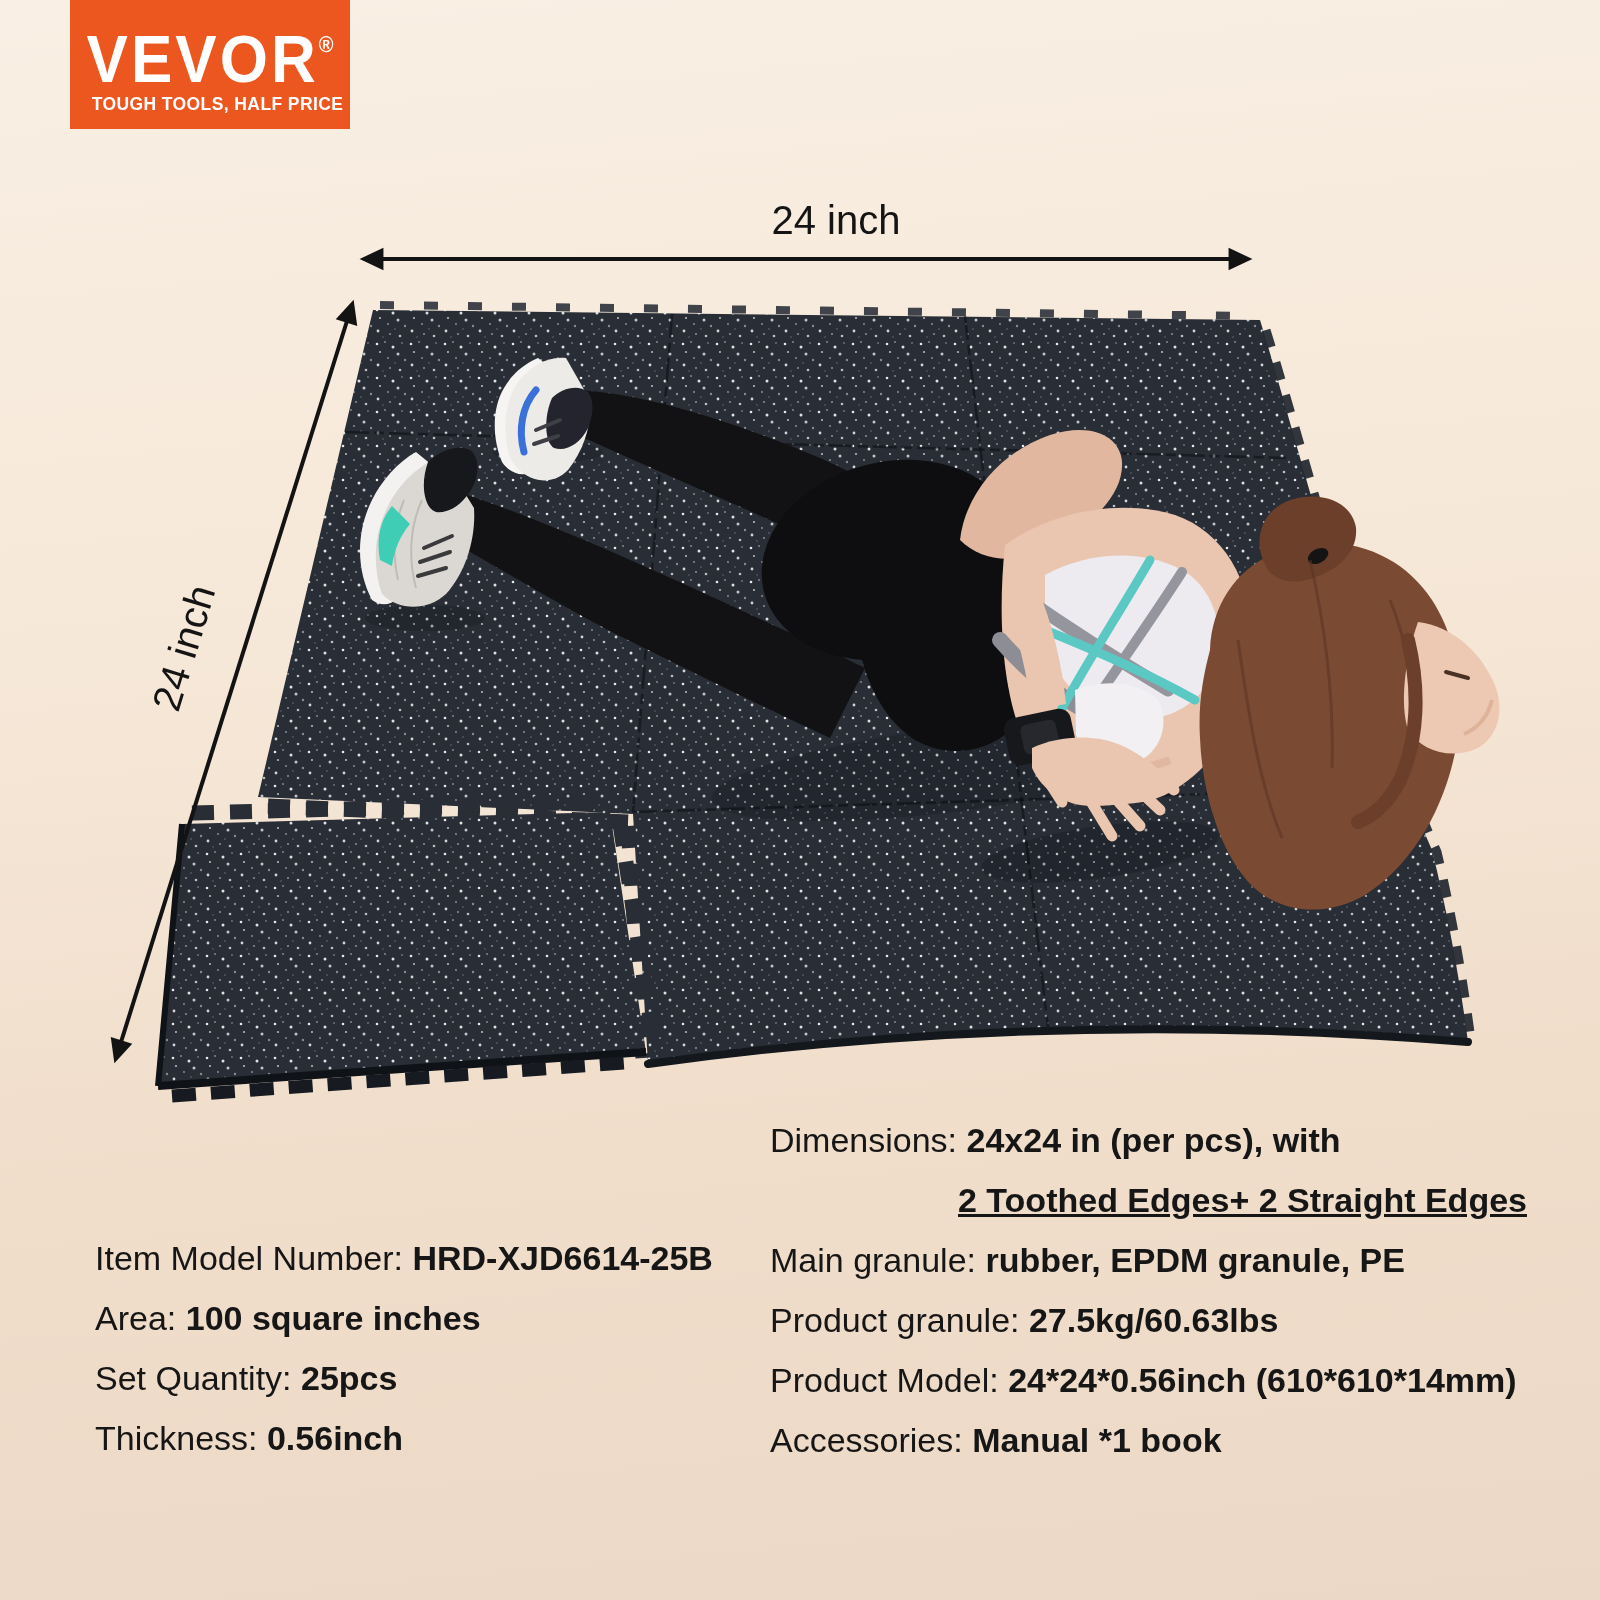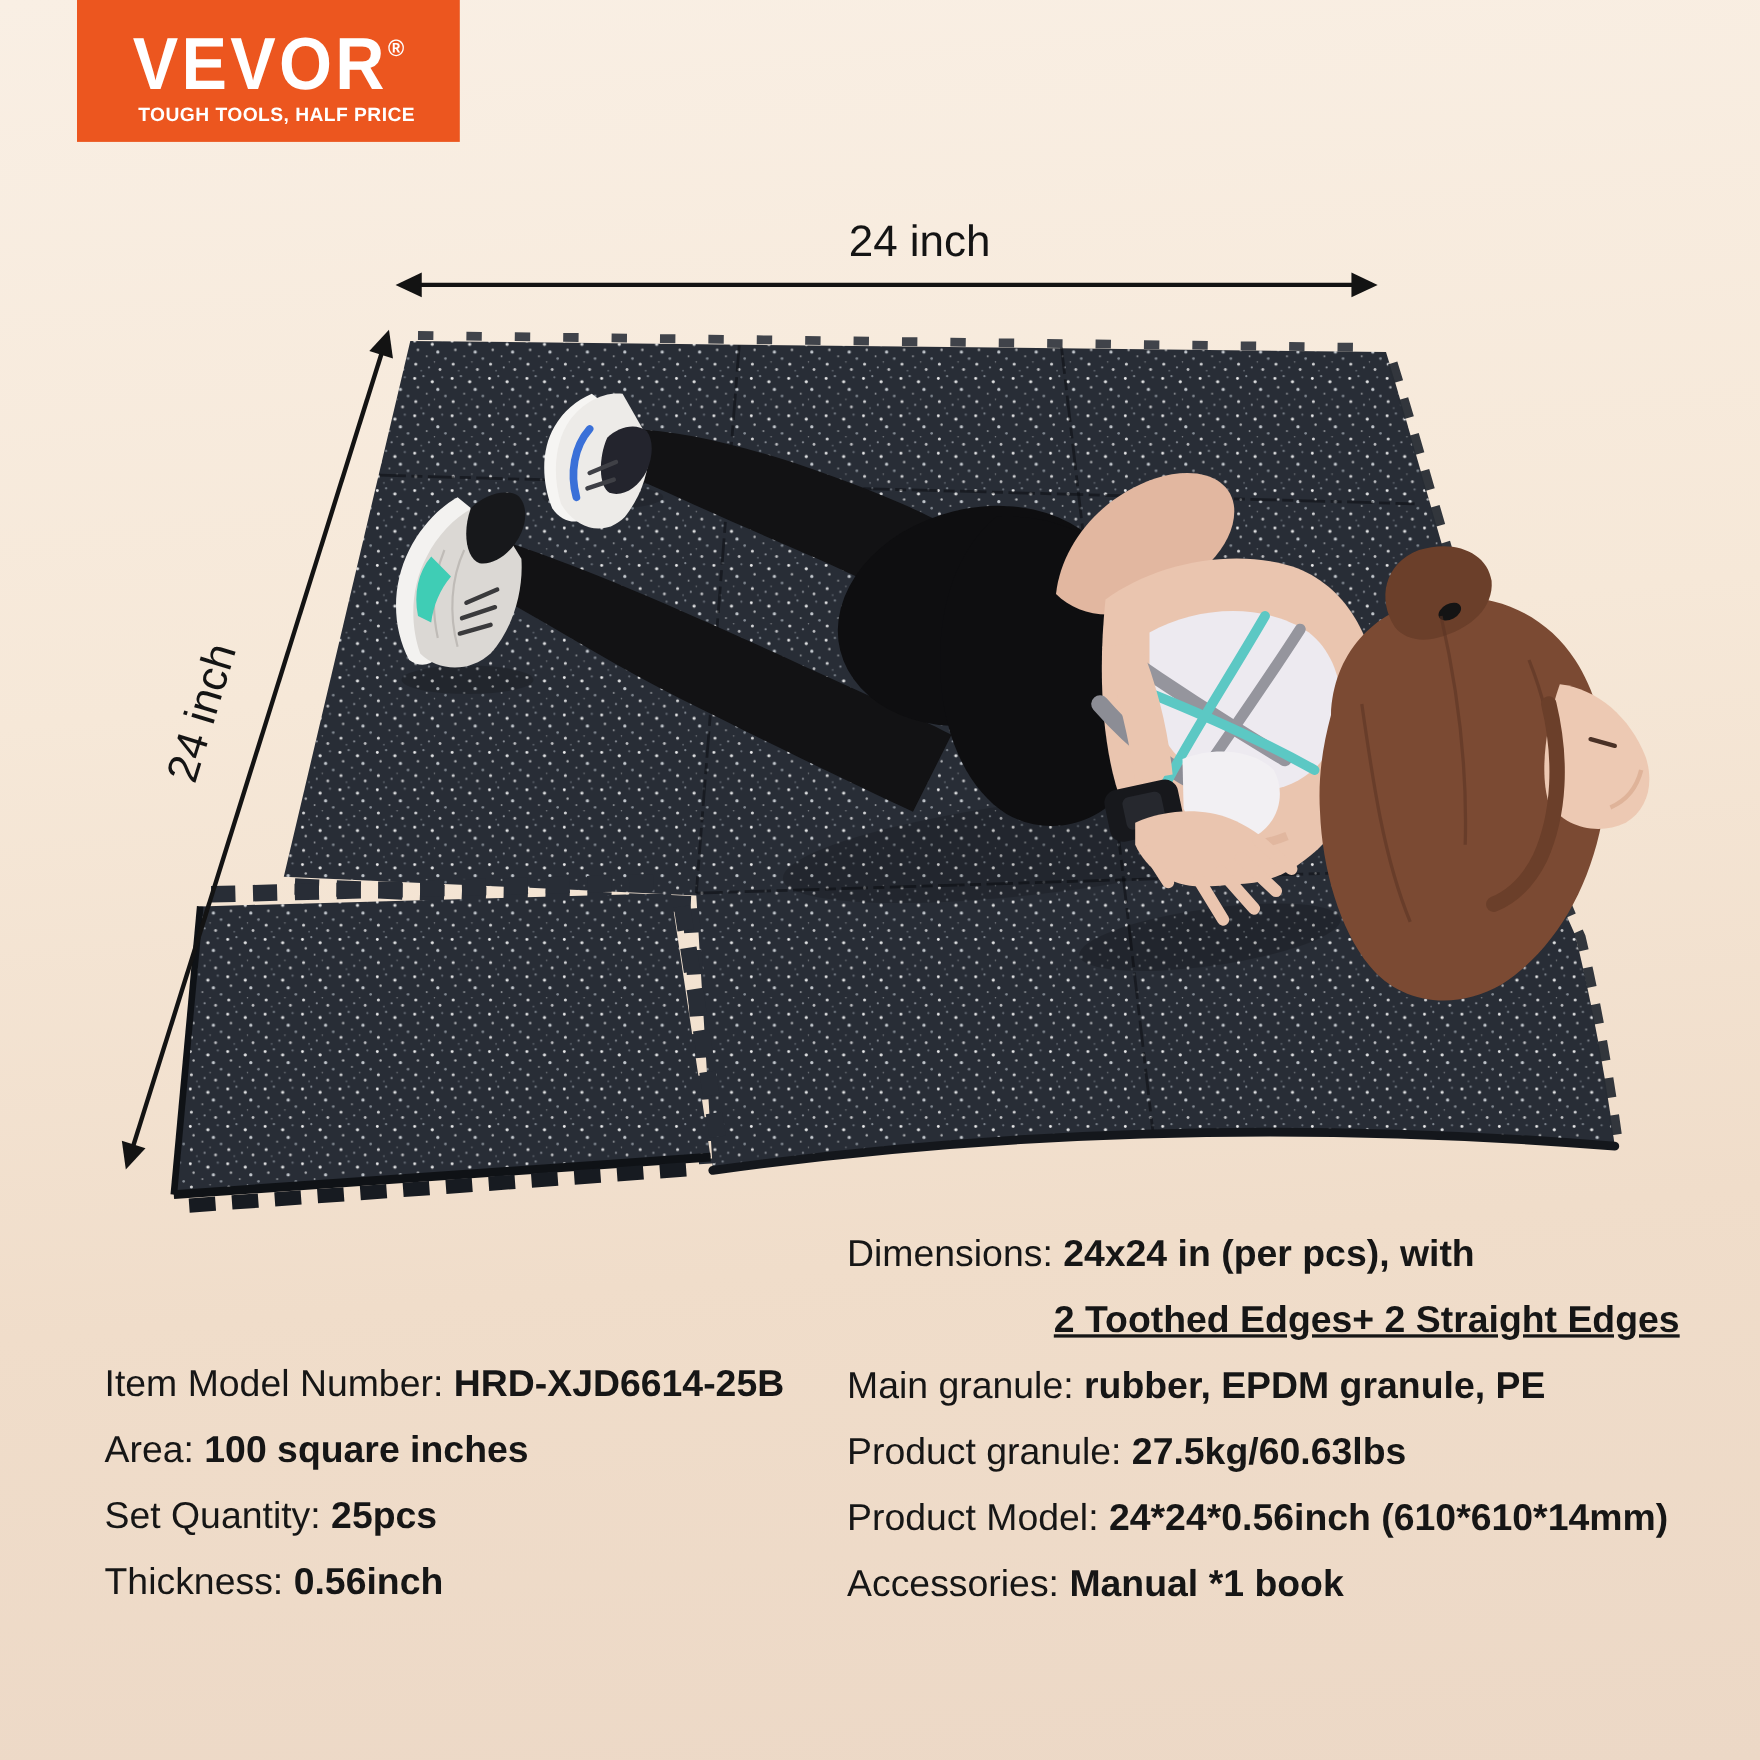--- a/index.html
+++ b/index.html
@@ -4,21 +4,21 @@
 <style>
   html,body{margin:0;padding:0;background:#d8c7b6;}
   .stage{
     position:relative;width:1600px;height:1600px;overflow:hidden;
     background:linear-gradient(175deg,#f9efe4 0%,#f6e8d8 38%,#f0ddca 70%,#ecd8c6 100%);
     font-family:"Liberation Sans","DejaVu Sans",sans-serif;
   }
   .scene{position:absolute;left:0;top:0;width:1600px;height:1600px;}
   
   .logo{
-    position:absolute;left:70px;top:0;width:348px;height:129px;
+    position:absolute;left:70px;top:0;width:280px;height:129px;
     background:#ec561f;color:#fff;text-align:center;box-sizing:border-box;padding-top:10px;
   }
   .logo .brand{
     font-size:62px;font-weight:700;letter-spacing:3px;line-height:64px;
     transform:scaleY(1.08);transform-origin:top center;white-space:nowrap;
   }
   .logo .brand sup{font-size:20px;font-weight:700;vertical-align:28px;letter-spacing:0;}
   .logo .tagline{font-size:17.5px;font-weight:700;letter-spacing:0.4px;margin-top:6px;white-space:nowrap;margin-left:15px;}
   
   .dim-label{position:absolute;font-size:40px;font-weight:400;color:#141414;white-space:nowrap;}

